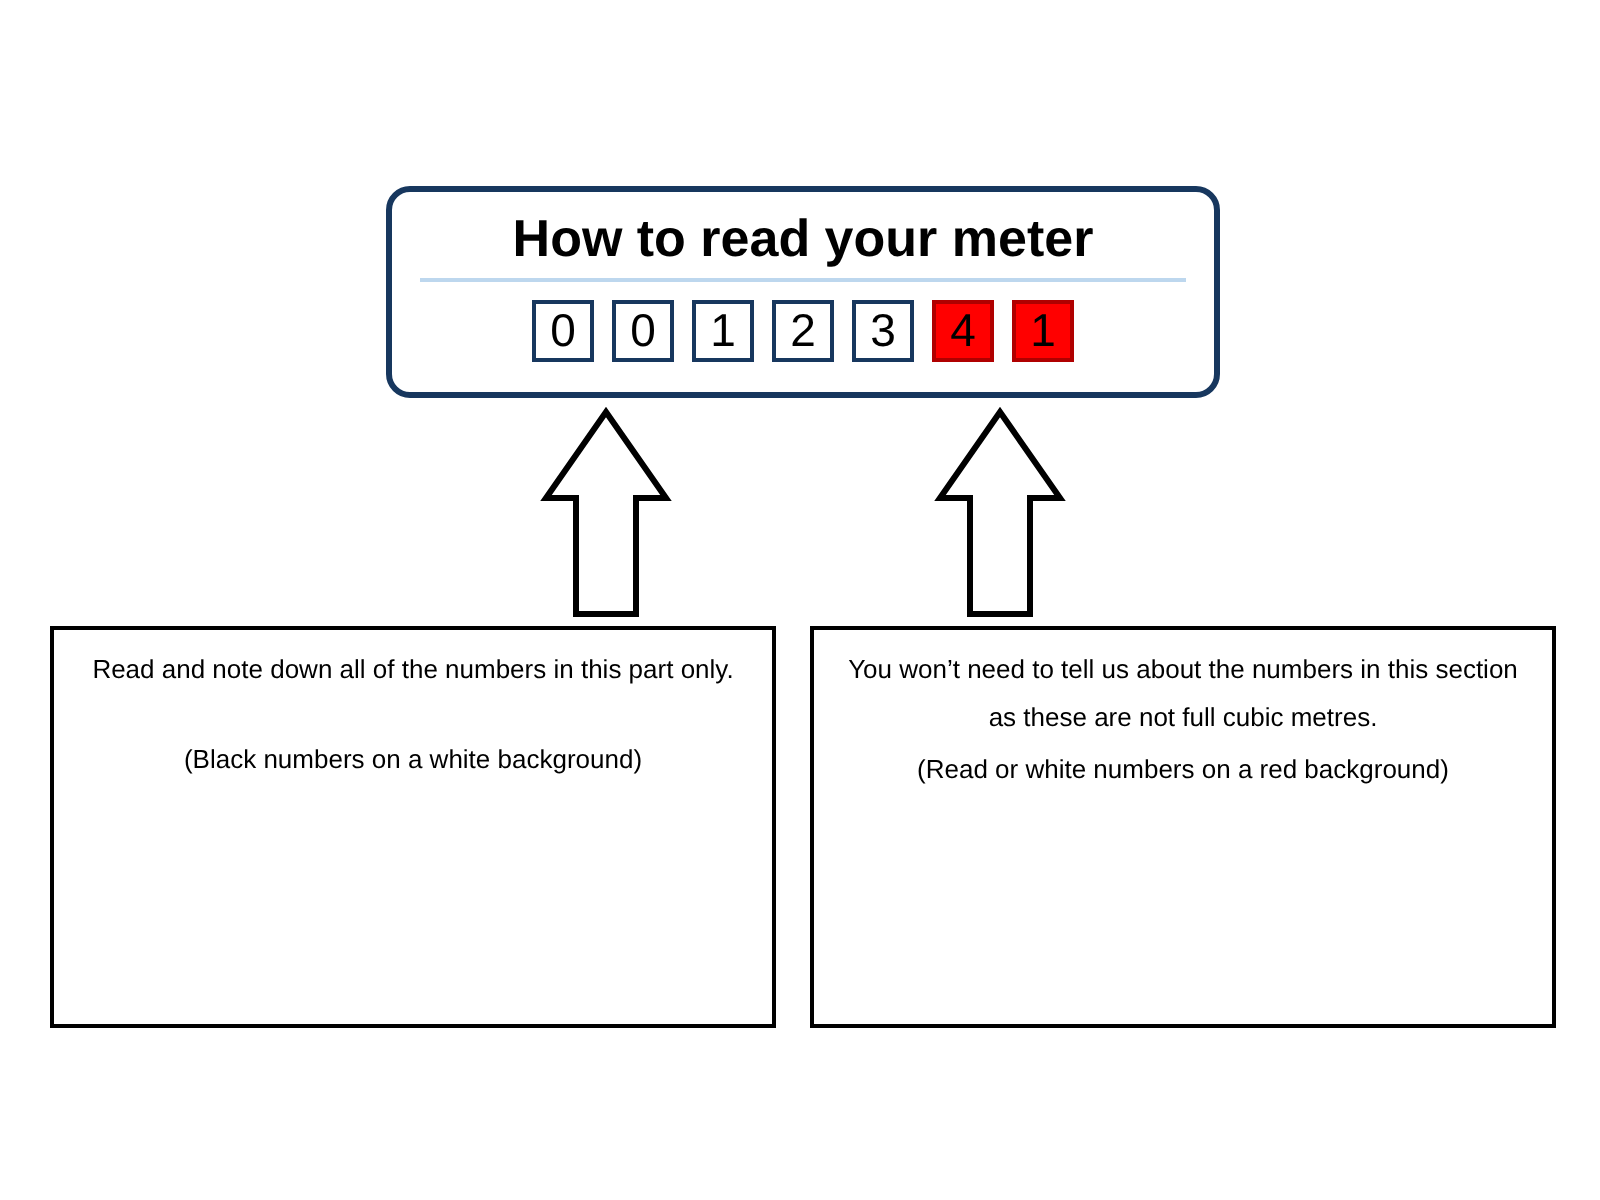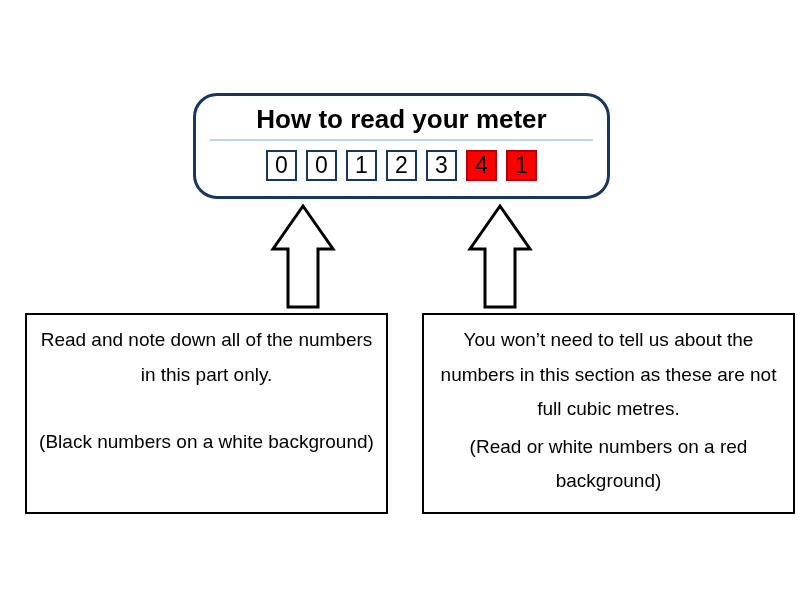--- a/index.html
+++ b/index.html
@@ -14,21 +14,21 @@
   html,body{margin:0;padding:0;}
   body{
     width:800px;height:600px;background:#ffffff;
     font-family:"Liberation Sans", sans-serif;color:var(--ink);
   }
   .canvas{position:relative;width:800px;height:600px;background:#fff;overflow:hidden;}
 
   
   .meter-panel{
     position:absolute;left:193px;top:93px;width:417px;height:106px;
-    background:#fff;border:3px solid var(--panel-border);border-radius:24px;
+    background:#fff;border:3px solid var(--panel-border);border-radius:12px;
   }
   .meter-title{
     text-align:center;font-weight:bold;font-size:26px;line-height:1;
     padding-top:10px;
   }
   .meter-divider{
     height:2px;background:var(--divider);margin:7px 14px 0 14px;
   }
   .meter-digits{
     display:flex;justify-content:center;gap:9px;margin-top:9px;
@@ -45,26 +45,26 @@
   
   .arrow{position:absolute;top:203px;width:66px;height:107px;}
   .arrow-left{left:270px;}
   .arrow-right{left:467px;}
   .arrow polygon{fill:#ffffff;stroke:#000000;stroke-width:3;stroke-linejoin:miter;}
 
   
   .callout{
     position:absolute;top:313px;height:201px;
     background:#fff;border:2px solid #000;
-    text-align:center;font-size:19px;padding:8px 10px;
+    text-align:center;font-size:13px;padding:8px 10px;
   }
   .callout p{margin:0;line-height:1.82;}
   .callout-left{left:25px;width:363px;}
-  .callout-left .note{margin-top:33px;}
-  .callout-right{left:422px;width:373px;}
+  .callout-left .note{margin-top:21px;}
+  .callout-right{left:405px;width:373px;}
   .callout-right .note{margin-top:3px;}
 </style>
 </head>
 <body>
 
 <div class="canvas">
 
   <div class="meter-panel">
     <div class="meter-title">How to read your meter</div>
     <div class="meter-divider"></div>

